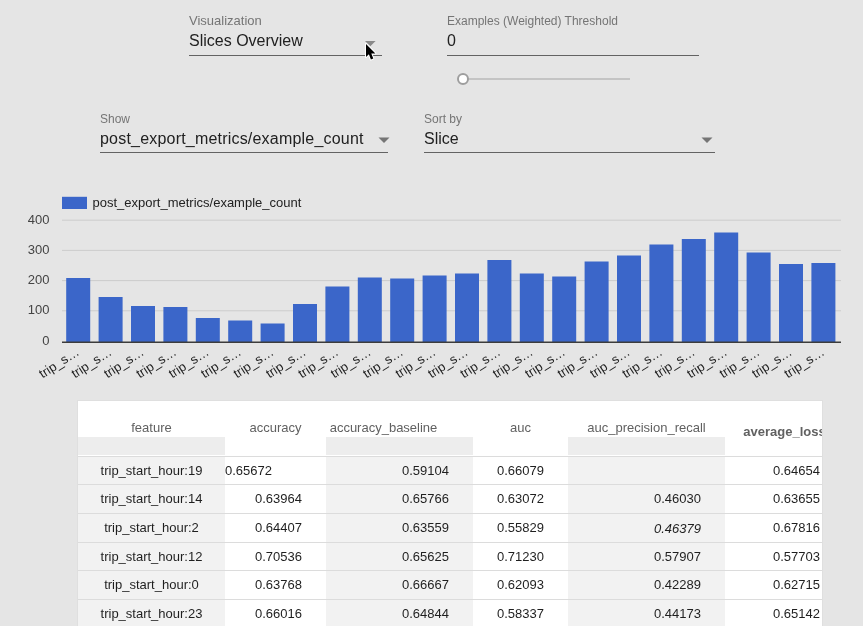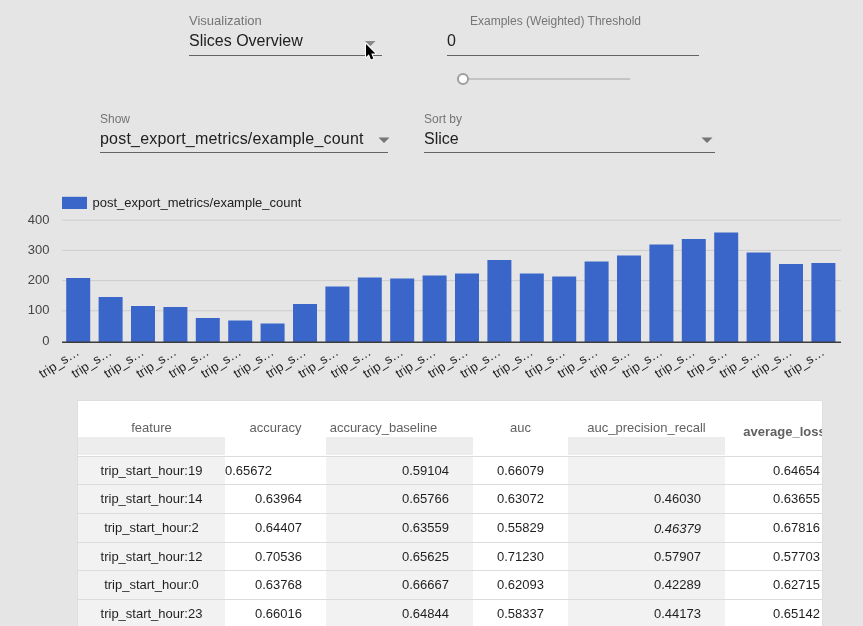--- a/index.html
+++ b/index.html
@@ -3,21 +3,21 @@
 <div class="abs" style="left:0;top:0;width:863px;height:626px;overflow:hidden;background:#e5e5e5;will-change:transform;padding-left:20px;">
     <div class="abs" style="left:189px;top:15px;font-size:13px;color:#757575;line-height:12px;white-space:nowrap;">Visualization</div>
     <div class="abs val" style="left:189px;top:33px;">Slices Overview</div>
     <svg class="abs" style="left:365px;top:41px;" width="11" height="6">
       <polygon points="0,0 10.6,0 5.3,5.3" fill="#8a8a8a"></polygon>
     </svg>
     <div class="abs hline" style="left:189px;top:54.6px;width:193px;"></div>
     <svg class="abs" style="left:364px;top:42px;" width="16" height="22" viewBox="0 0 16 22">
       <path d="M2 2 L2 15 L4.9 12.2 L6.9 17.6 L9.3 16.6 L7.3 11.4 L11.4 11.4 Z" fill="#000" stroke="#fff" stroke-width="2" paint-order="stroke" stroke-linejoin="round"></path>
     </svg>
-    <div class="abs lbl" style="left:447px;top:15px;margin-left:23px;">Examples (Weighted) Threshold</div>
+    <div class="abs lbl" style="left:447px;top:15px;">Examples (Weighted) Threshold</div>
     <div class="abs val" style="left:447px;top:33px;">0</div>
     <div class="abs hline" style="left:447px;top:54.6px;width:252px;"></div>
     <div class="abs" style="left:468px;top:78px;width:162px;height:2px;background:#c4c4c4;"></div>
     <div class="abs" style="left:457px;top:73px;width:8px;height:8px;border:2px solid #9e9e9e;border-radius:50%;background:#fff;"></div>
     <div class="abs lbl" style="left:100px;top:113px;">Show</div>
     <div class="abs" style="left:100px;top:131px;font-size:16px;color:#212121;line-height:16px;letter-spacing:0.2px;white-space:nowrap;">post_export_metrics/example_count</div>
     <svg class="abs" style="left:378px;top:137px;" width="12" height="6">
       <polygon points="0.5,0.5 11.5,0.5 6,6" fill="#757575"></polygon>
     </svg>
     <div class="abs hline" style="left:100px;top:151.7px;width:288px;"></div>

